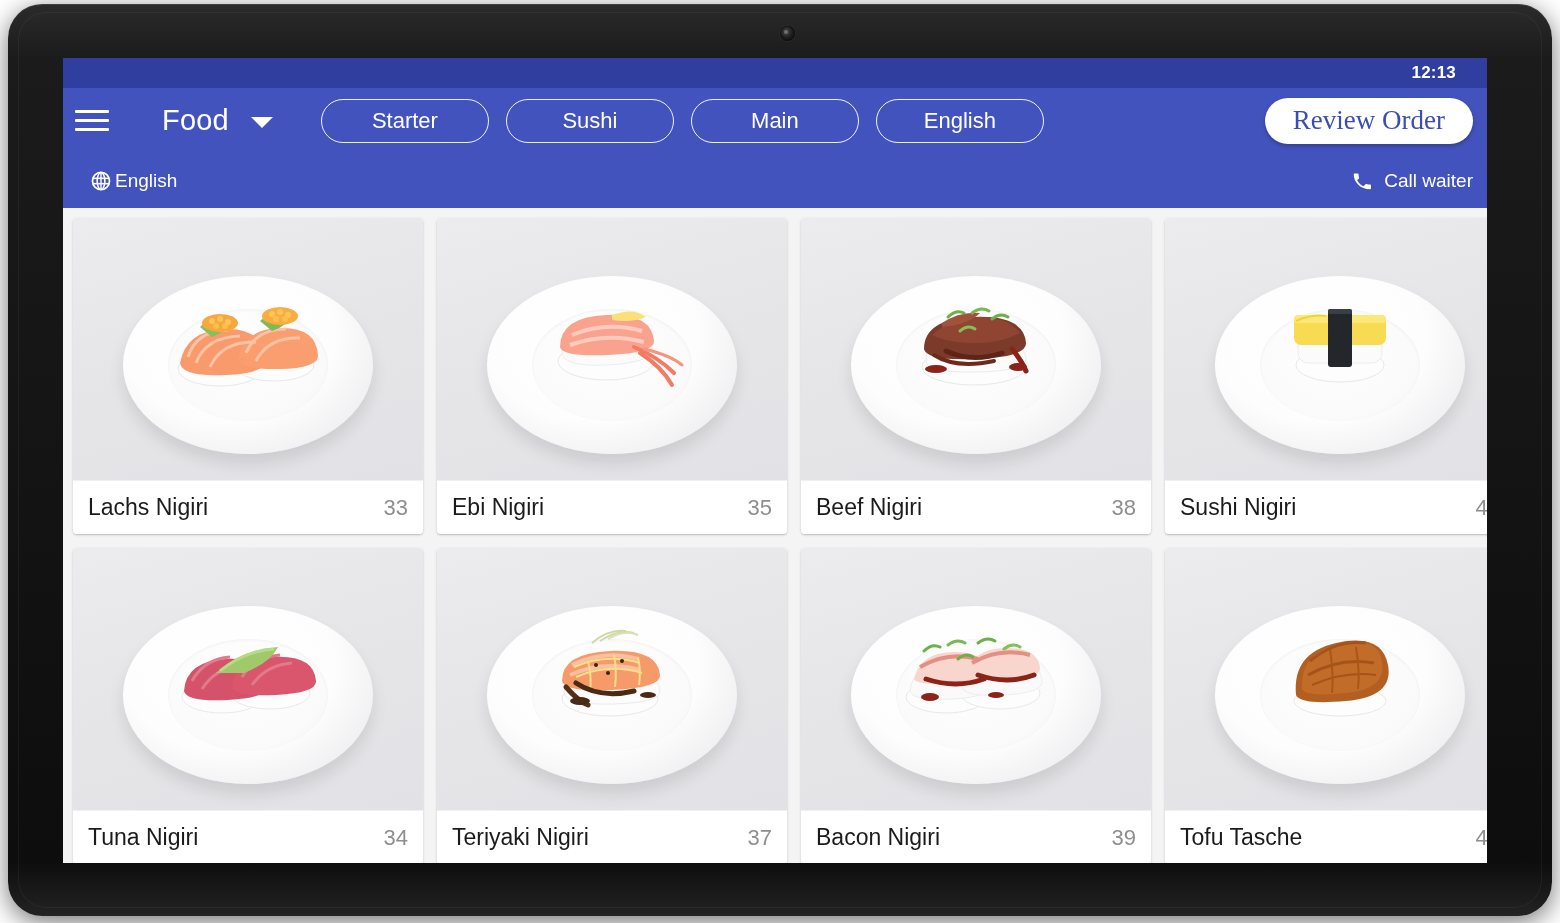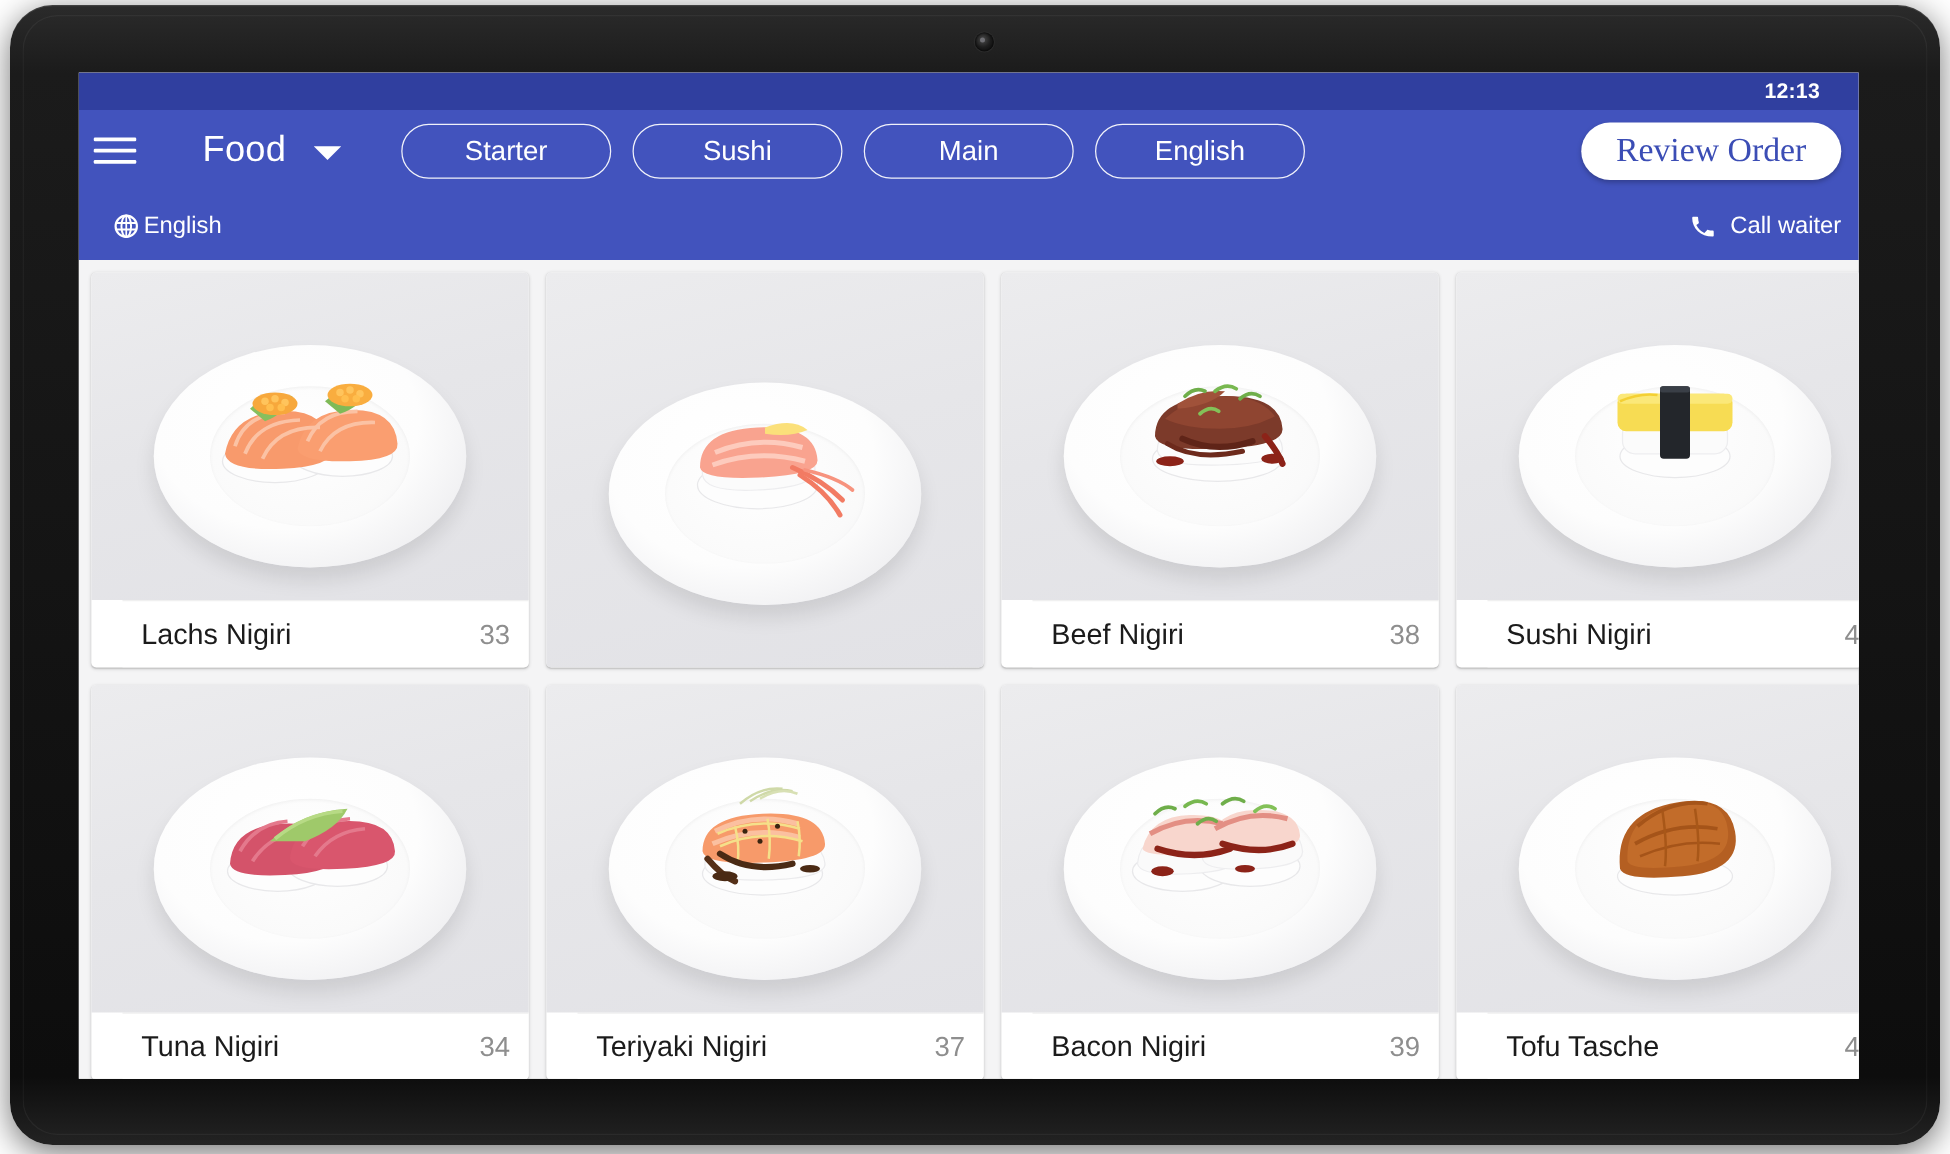--- a/index.html
+++ b/index.html
@@ -213,21 +213,20 @@
     width: 180px; height: 110px;
   }
   .card-label {
     height: 54px;
     flex: 0 0 54px;
     background: #ffffff;
     display: flex;
     align-items: center;
     padding: 0 15px;
     border-top: 1px solid #f0f0f0;
-    margin-left: 25px;
   }
   .item-name {
     font-size: 23px;
     color: #1b1b1b;
     white-space: nowrap;
     overflow: hidden;
   }
   .item-price {
     margin-left: auto;
     font-size: 22px;
@@ -350,20 +349,24 @@
           <path d="M40 62 q-2-30 44-32 q46-2 46 28 q0 14-46 16 q-42 2-44-12z" fill="#fbfbfb" stroke="#ededef" stroke-width="1"></path>
           <path d="M38 56 q0-30 46-32 q46-2 48 26 q1 12-46 14 q-46 2-48-8z" fill="#f9a38f"></path>
           <path d="M50 44 q34-14 70-4" fill="none" stroke="#fdcbbd" stroke-width="4"></path>
           <path d="M48 54 q36-13 74-3" fill="none" stroke="#fdcbbd" stroke-width="4"></path>
           <path d="M90 24 q22-8 34 2 q-14 6-34 3z" fill="#fbe07a"></path>
           <path d="M112 56 q24 10 40 26" fill="none" stroke="#f27b63" stroke-width="4" stroke-linecap="round"></path>
           <path d="M118 62 q22 14 32 32" fill="none" stroke="#f27b63" stroke-width="4" stroke-linecap="round"></path>
           <path d="M122 58 q26 6 38 16" fill="none" stroke="#f7937e" stroke-width="3" stroke-linecap="round"></path>
         </svg>
       </div>
+      <div class="card-label">
+        <span class="item-name">Ebi Nigiri</span>
+        <span class="item-price">35</span>
+      </div>
     </div>
 
     <div class="menu-card">
       <div class="card-image">
         <div class="plate"></div>
         <svg class="food" viewBox="0 0 180 110">
           <ellipse cx="88" cy="76" rx="52" ry="18" fill="#fdfdfd" stroke="#e8e8ea" stroke-width="1"></ellipse>
           <path d="M40 70 q-2-22 48-24 q50-2 52 22 q0 12-50 13 q-48 1-50-11z" fill="#fcfcfc" stroke="#ebebed" stroke-width="1"></path>
           <path d="M38 58 q0-30 50-32 q50-2 52 26 q1 14-50 16 q-50 2-52-10z" fill="#7c3a2a"></path>
           <path d="M46 44 q20-18 48-18 q28 0 40 16 q-18 10-44 10 q-28 0-44-8z" fill="#8f4531"></path>

